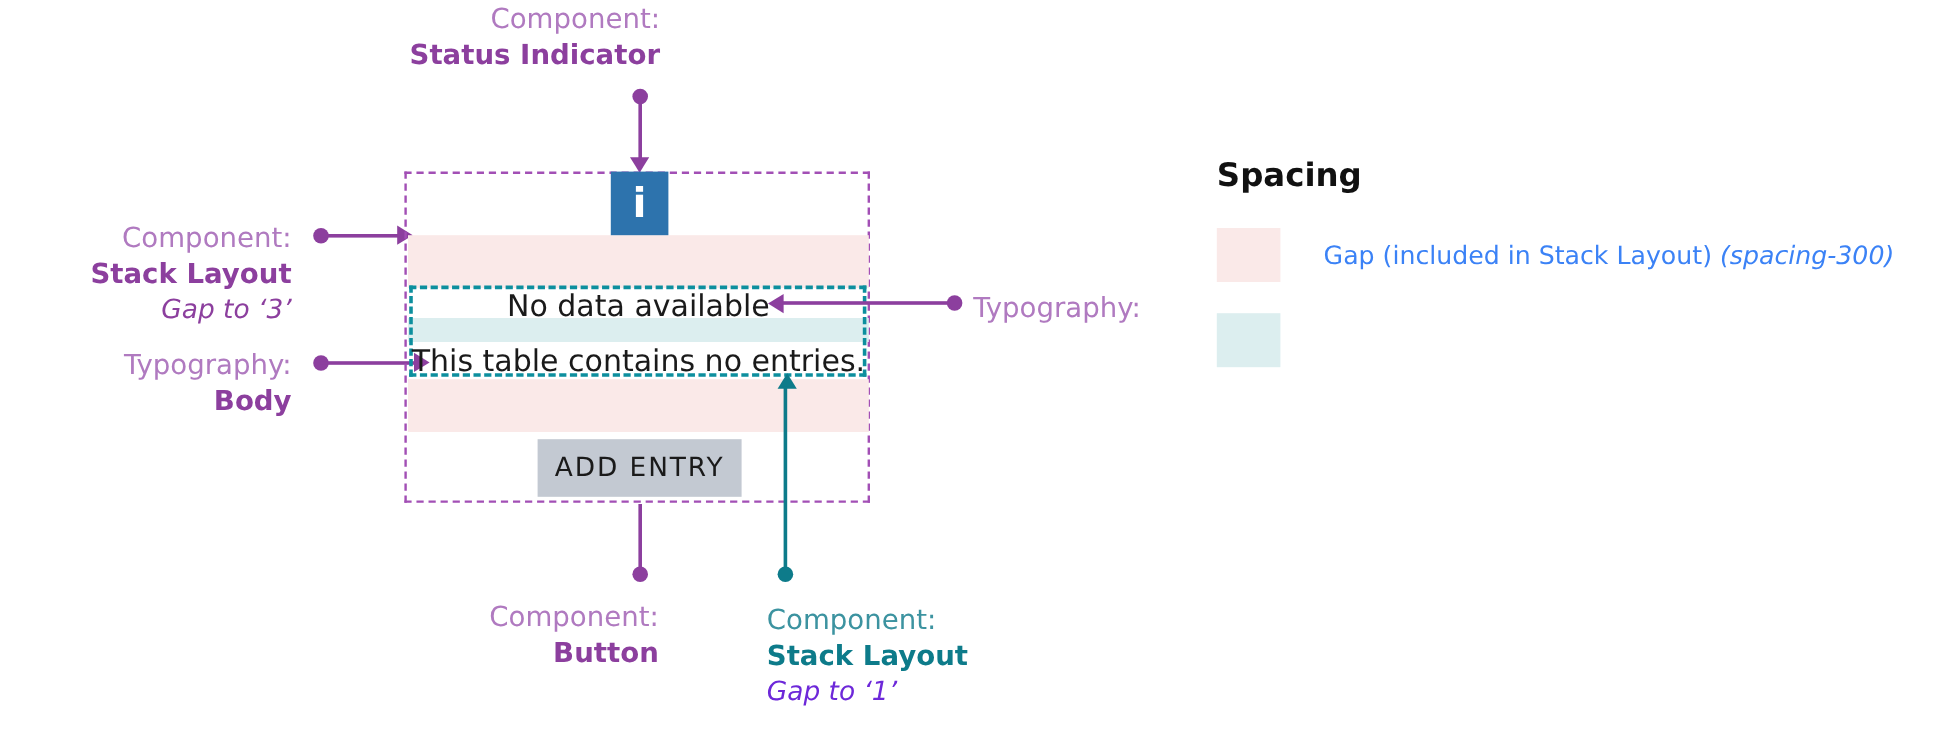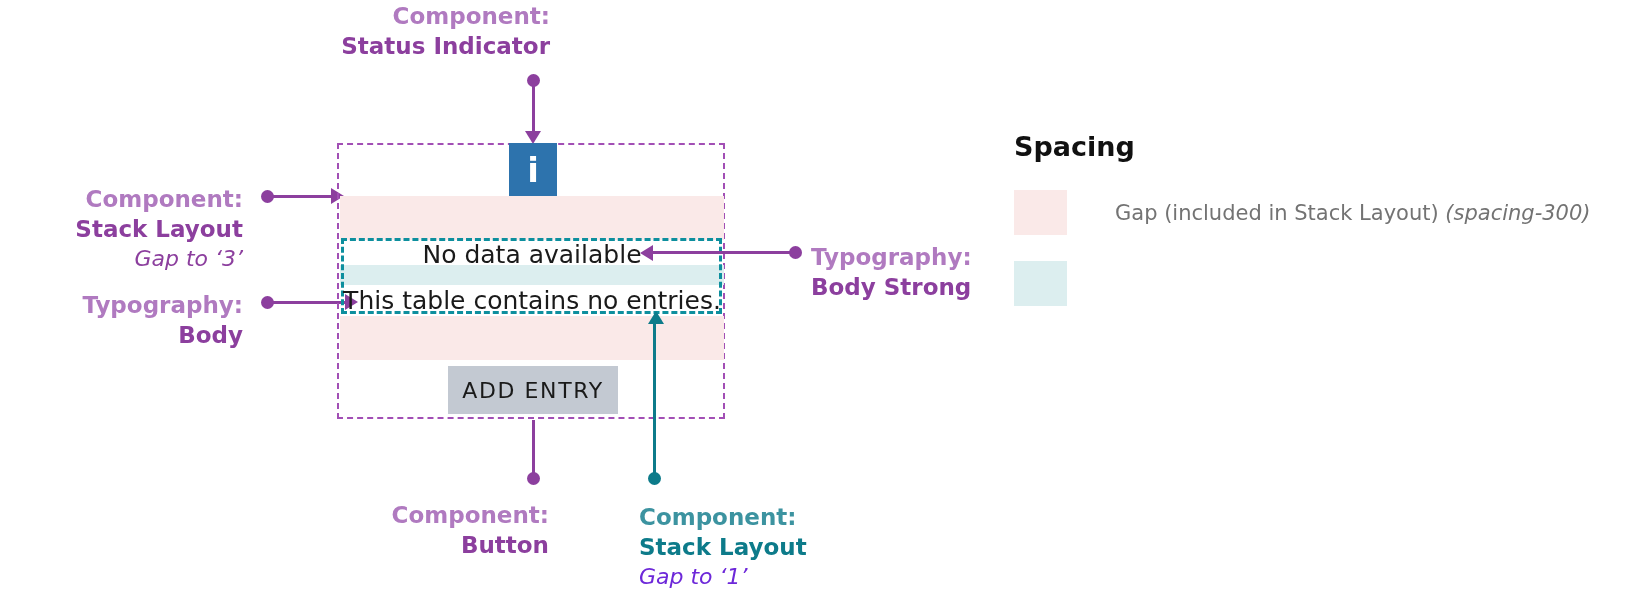--- a/index.html
+++ b/index.html
@@ -24,21 +24,21 @@
 
   
   .ann {
     position: absolute;
     line-height: 1.30;
     white-space: nowrap;
   }
   .ann .kind {
     display: block;
     font-size: 23px;
-    font-weight: 700;
+    font-weight: 400;
     color: #b07ac0;
   }
   .ann .val {
     display: block;
     font-size: 23px;
     font-weight: 700;
     color: #8c3f9e;
   }
   .ann .sub {
     display: block;
@@ -189,23 +189,23 @@
   .legend-row {
     display: flex;
     align-items: center;
     margin-bottom: 26px;
   }
   .swatch {
     width: 53px; height: 45px;
     flex: 0 0 auto;
   }
   .legend-label {
-    margin-left: 48px;
+    margin-left: 36px;
     font-size: 21px;
-    color: #737373;
+    color: #3b82f6;
     white-space: nowrap;
   }
   .legend-label .tok {
     font-style: italic;
   }
 </style>
 </head>
 <body>
 
 <div class="stage">
@@ -253,21 +253,20 @@
 
   <div class="body-text">This table contains no entries.</div>
 
   <div class="add-button">ADD ENTRY</div>
 
   <div class="arrow left" style="left:640px; top:245px;"></div>
   <div class="hline" style="left:652px; top:251px; width:139px;"></div>
   <div class="dot" style="left:789px; top:246px;"></div>
   <div class="ann left-align" style="left:811px; top:243px;">
     <span class="kind">Typography:</span>
-    <span class="val">Body Strong</span>
   </div>
 
   <div class="vline" style="left:532px; top:420px; height:55px;"></div>
   <div class="dot" style="left:527px; top:472px;"></div>
   <div class="ann right-align" style="left:300px; top:501px; width:249px;">
     <span class="kind">Component:</span>
     <span class="val">Button</span>
   </div>
 
   <div class="arrow up teal" style="left:648px; top:311px;"></div>

